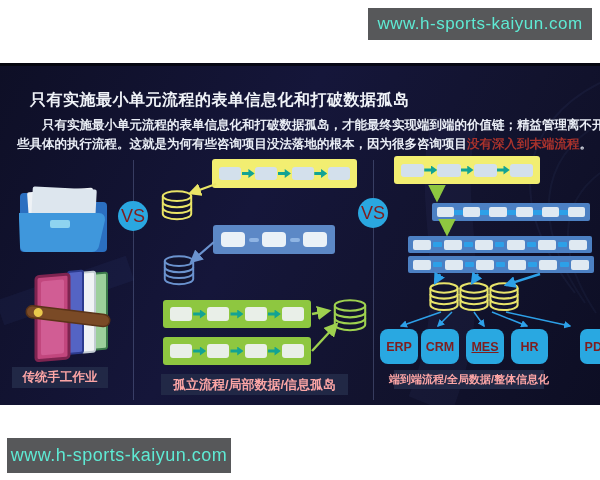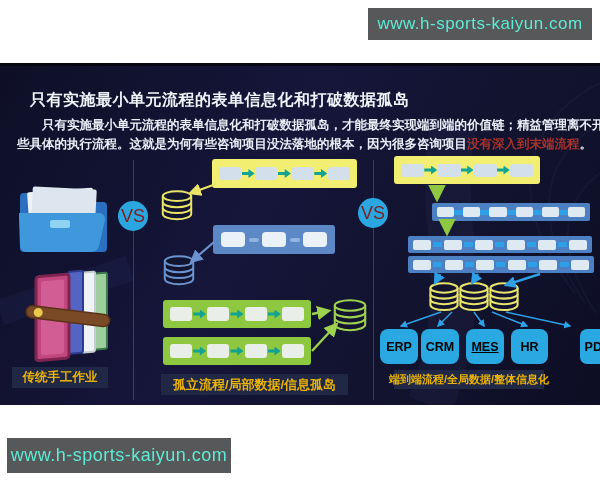--- a/index.html
+++ b/index.html
@@ -21,21 +21,21 @@
   .title { position:absolute; left:30px; top:27px; font-size:16px; font-weight:bold; color:#f0f3f8; letter-spacing:.5px; white-space:nowrap; }
   .para { position:absolute; left:17px; top:53px; width:575px; font-size:12.5px; font-weight:bold; color:#e9edf5; line-height:19px; }
   .para .l1 { text-indent:25px; white-space:nowrap; }
   .para .l2 { white-space:nowrap; }
   .red { color:#a8322c; }
 
   .divider { position:absolute; top:97px; height:240px; width:1px; background:rgba(150,170,220,.28); }
   .vs { position:absolute; width:30px; height:30px; border-radius:50%; background:#2aa7e0; color:#7f1d1d;
         font-weight:normal; font-size:18px; display:flex; align-items:center; justify-content:center; }
 
-  .seclabel { position:absolute; background:rgba(35,42,72,.92); color:#eab308; font-weight:bold;
+  .seclabel { position:absolute; background:rgba(35,42,72,.92); color:#fca5a5; font-weight:bold;
               display:flex; align-items:center; justify-content:center; white-space:nowrap; }
   #label-left  { left:12px;  top:304px; width:96px;  height:21px; font-size:12.5px; }
   #label-mid   { left:161px; top:311px; width:187px; height:21px; font-size:13px; }
   #label-right { left:394px; top:307px; width:150px; height:19px; font-size:11px; }
 
   
   .bar { position:absolute; display:flex; align-items:center; justify-content:space-between; border-radius:3px; }
   .box { background:#d3e0ec; border-radius:3px; }
   .yb { background:#f2ee71; }
   .gb { background:#8ec740; }
@@ -58,21 +58,21 @@
   #r-yellow-bar { left:394px; top:93px; width:146px; height:28px; padding:0 7px; }
   #r-yellow-bar .box { width:24px; height:13px; }
   #r-blue-a { left:432px; top:140px; width:158px; height:18px; padding:0 5px; }
   #r-blue-b { left:408px; top:173px; width:184px; height:17px; padding:0 5px; }
   #r-blue-c { left:408px; top:193px; width:186px; height:17px; padding:0 5px; }
   .rb .box { width:18px; height:10px; border-radius:2px; background:#dfe9f2; }
   .rb .rconn { width:9px; height:5px; }
 
   .db { position:absolute; }
 
-  .app { position:absolute; top:266px; height:35px; background:#29a8e1; border-radius:8px; color:#000000;
+  .app { position:absolute; top:266px; height:35px; background:#29a8e1; border-radius:8px; color:#7f1d1d;
          font-weight:bold; font-size:12.5px; display:flex; align-items:center; justify-content:center; }
   #app-erp { left:380px; width:38px; }
   #app-crm { left:421px; width:38px; }
   #app-mes { left:466px; width:38px;text-decoration:underline; }
   #app-hr  { left:511px; width:37px;text-align:center; }
   #app-pdm { left:580px; width:37px;border-radius:7px; }
 
   .icon-abs { position:absolute; }
 </style>
 </head>

